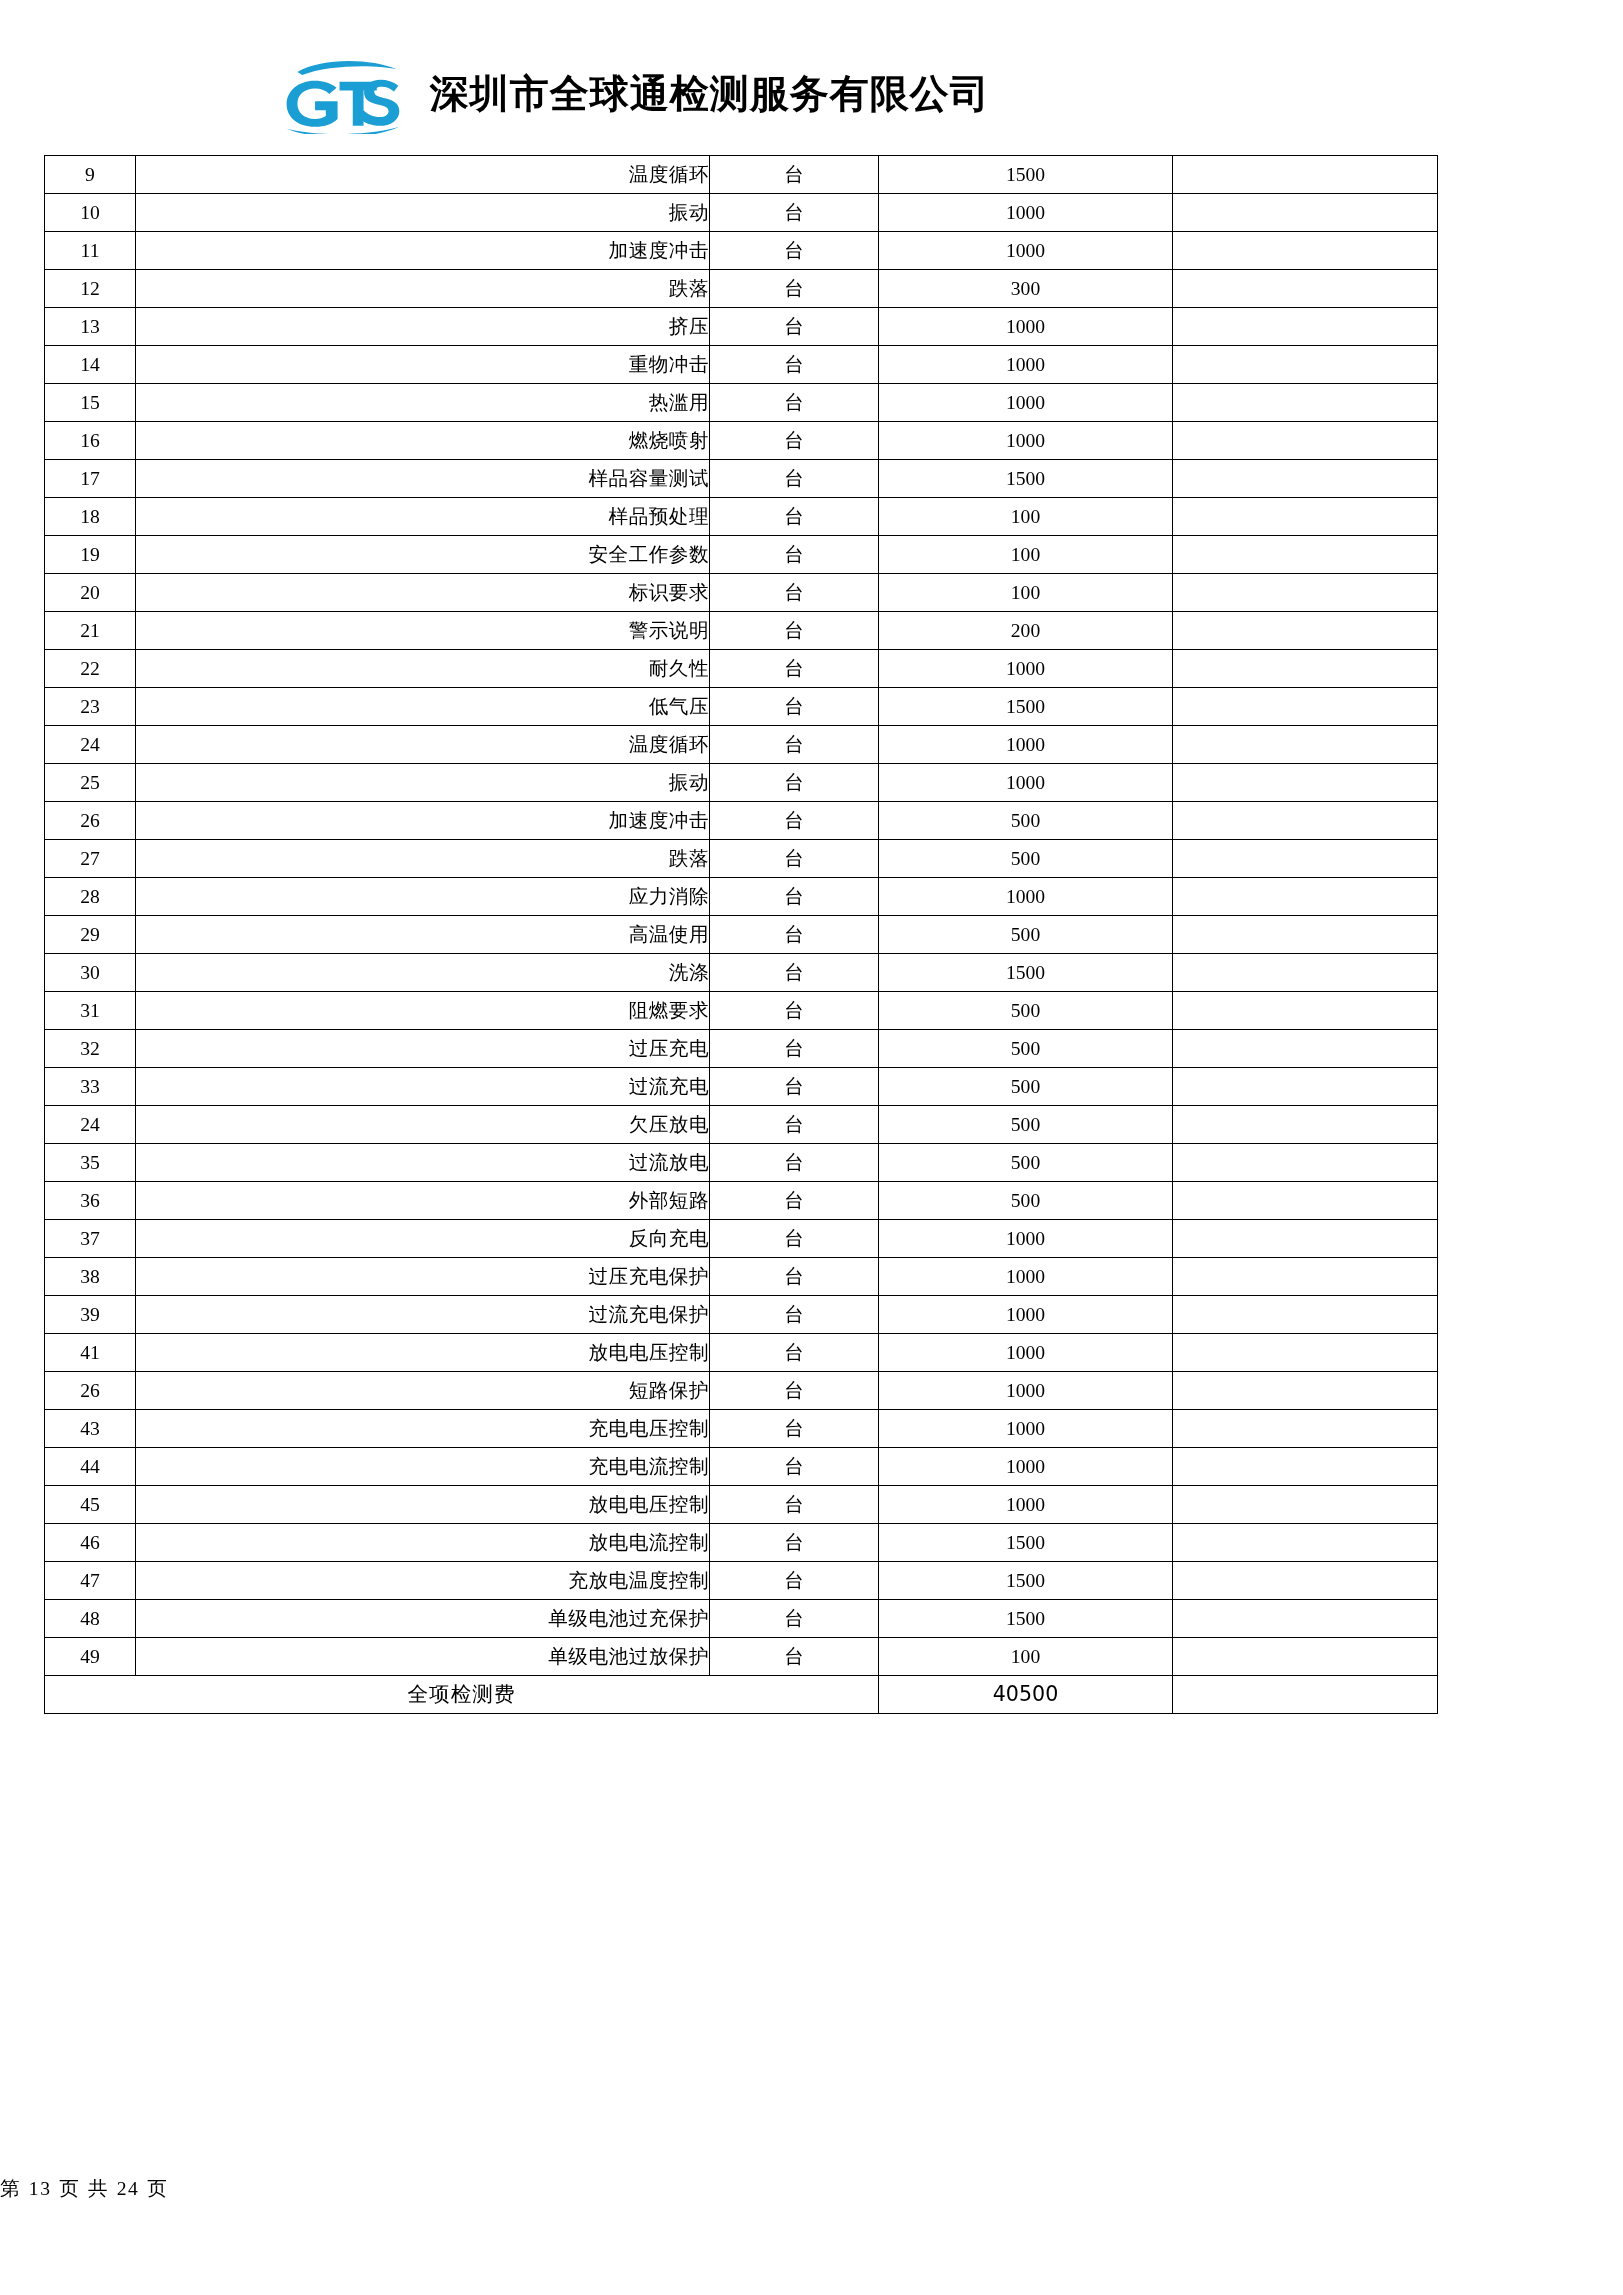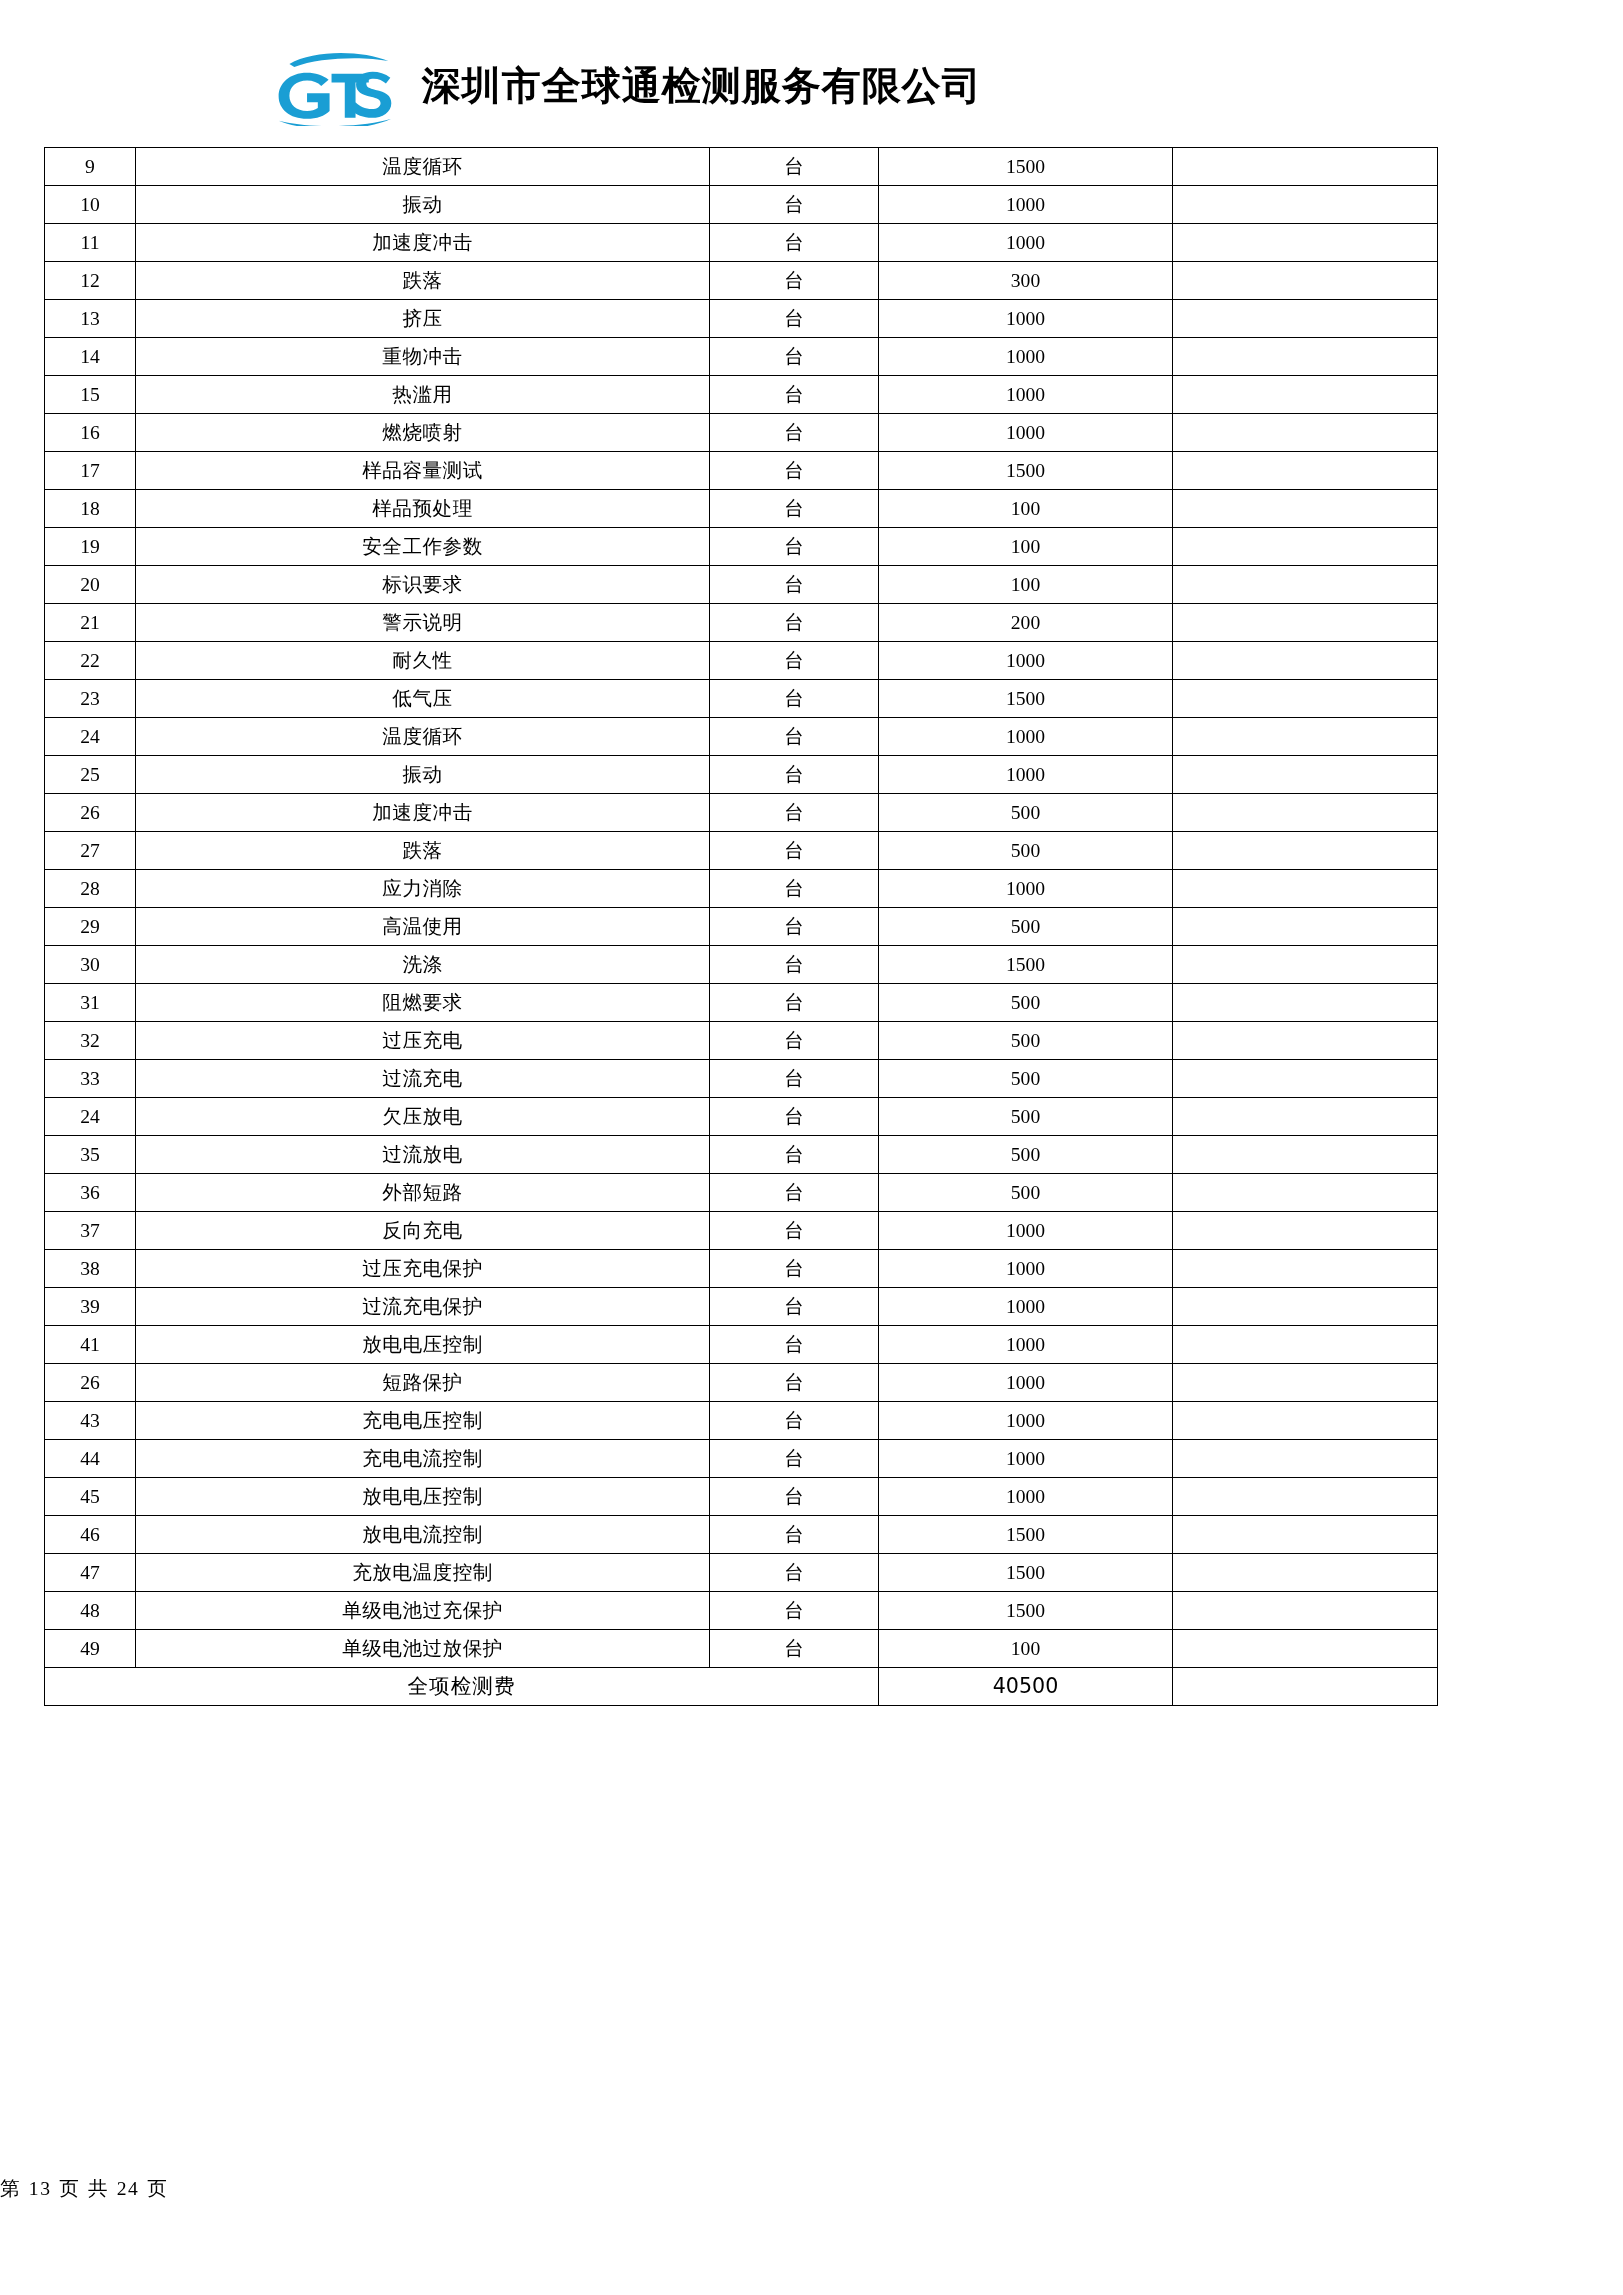--- a/index.html
+++ b/index.html
@@ -13,21 +13,21 @@
     font-family: "Liberation Serif", serif;
     color: #000000;
     position: relative;
     overflow: hidden;
   }
   .page {
     position: relative;
     width: 1482px;
     height: 2295px;
     box-sizing: border-box;
-    padding: 0;
+    padding: 8px;
   }
 
   
   .header {
     display: flex;
     align-items: center;
     padding: 64px 0 0 260px;
     height: 108px;
     box-sizing: border-box;
   }
@@ -71,21 +71,21 @@
     padding: 0;
     vertical-align: middle;
     line-height: 1.1;
   }
   td.no {
     text-align: center;
     font-family: "Liberation Serif", serif;
     font-size: 20.6px;
   }
   td.item {
-    text-align: center;
+    text-align: right;
     padding-left: 10.8px;
     font-family: "DejaVu Sans", sans-serif;
     font-size: 20.6px;
     letter-spacing: 0.5px;
   }
   td.unit {
     text-align: center;
     font-family: "DejaVu Sans", sans-serif;
     font-size: 19.6px;
   }

